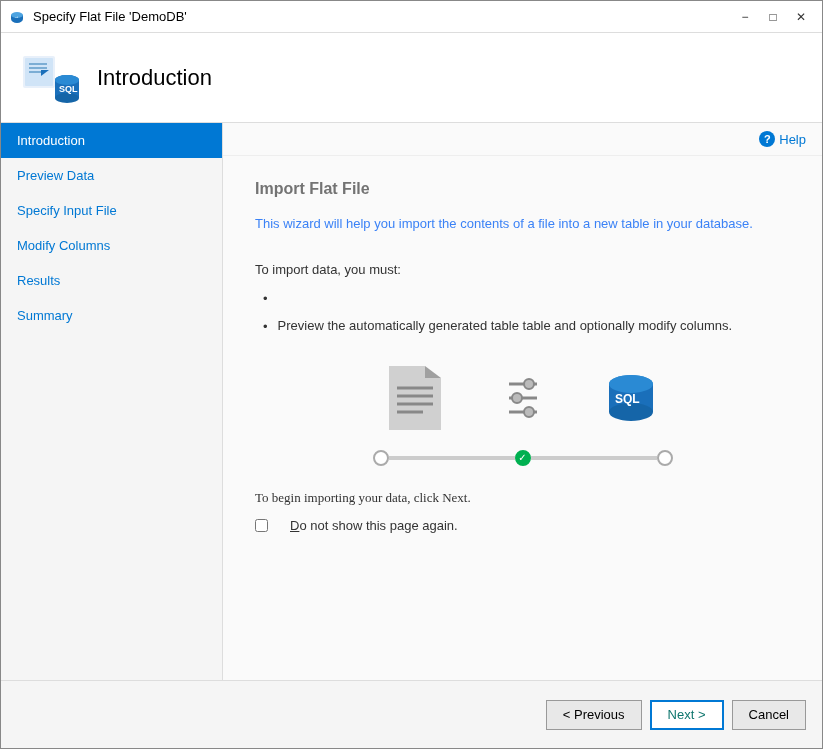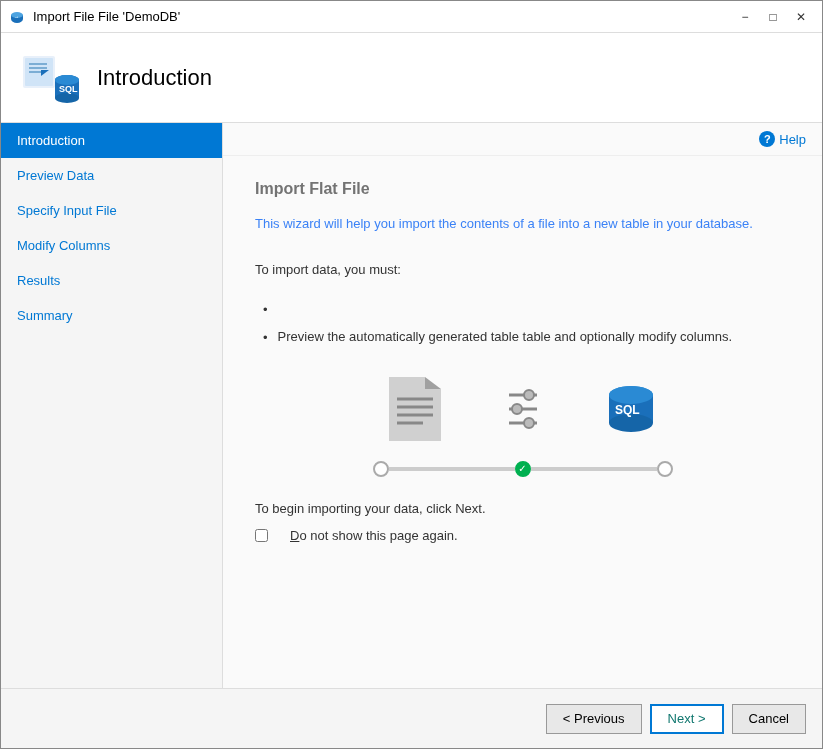--- a/index.html
+++ b/index.html
@@ -149,21 +149,21 @@
       color: #737373;
       margin-bottom: 16px;
     }
     .intro-text {
       color: #3b82f6;
       margin-bottom: 28px;
       line-height: 1.5;
     }
     .section-label {
       color: #333;
-      margin-bottom: 24px;
+      margin-bottom: 13px;
     }
     .bullet-list {
       list-style: none;
       padding: 0;
       margin-left: 8px;
     }
     .bullet-list li {
       display: flex;
       align-items: flex-start;
       margin-bottom: 12px;
@@ -225,34 +225,35 @@
       align-items: center;
       justify-content: center;
     }
     .check-mark {
       color: #fff;
       font-size: 10px;
     }
     .bottom-text {
       color: #333;
       margin-bottom: 12px;
+      font-family: Liberation Serif, serif;
     }
     .checkbox-row {
       display: flex;
       align-items: center;
       gap: 22px;
     }
     .checkbox-label {
       color: #333;
     }
     .checkbox-label u {
       text-decoration: underline;
     }
     .footer {
-      height: 60px;
+      height: 68px;
       border-top: 1px solid #ddd;
       background: #f5f5f5;
       display: flex;
       align-items: center;
       justify-content: flex-end;
       padding: 12px 16px;
       gap: 8px;
       flex-shrink: 0;
     }
     .footer-btn {
@@ -277,21 +278,21 @@
 <div class="window">
 
   <div class="title-bar">
     <div class="title-bar-left">
       <svg class="title-bar-icon" viewBox="0 0 16 16">
         <ellipse cx="8" cy="10" rx="6" ry="4" fill="#1a6fba"></ellipse>
         <rect x="2" y="6" width="12" height="4" fill="#1a6fba"></rect>
         <ellipse cx="8" cy="6" rx="6" ry="3" fill="#4da3e0"></ellipse>
         <text x="5" y="9" font-size="5" fill="white" font-weight="bold">→</text>
       </svg>
-      <span>Import File File 'DemoDB'</span>
+      <span>Specify Flat File 'DemoDB'</span>
     </div>
     <div class="title-bar-controls">
       <button class="title-btn">−</button>
       <button class="title-btn">□</button>
       <button class="title-btn close">✕</button>
     </div>
   </div>
 
   <div class="header-area">
     <div class="header-icon-container">

